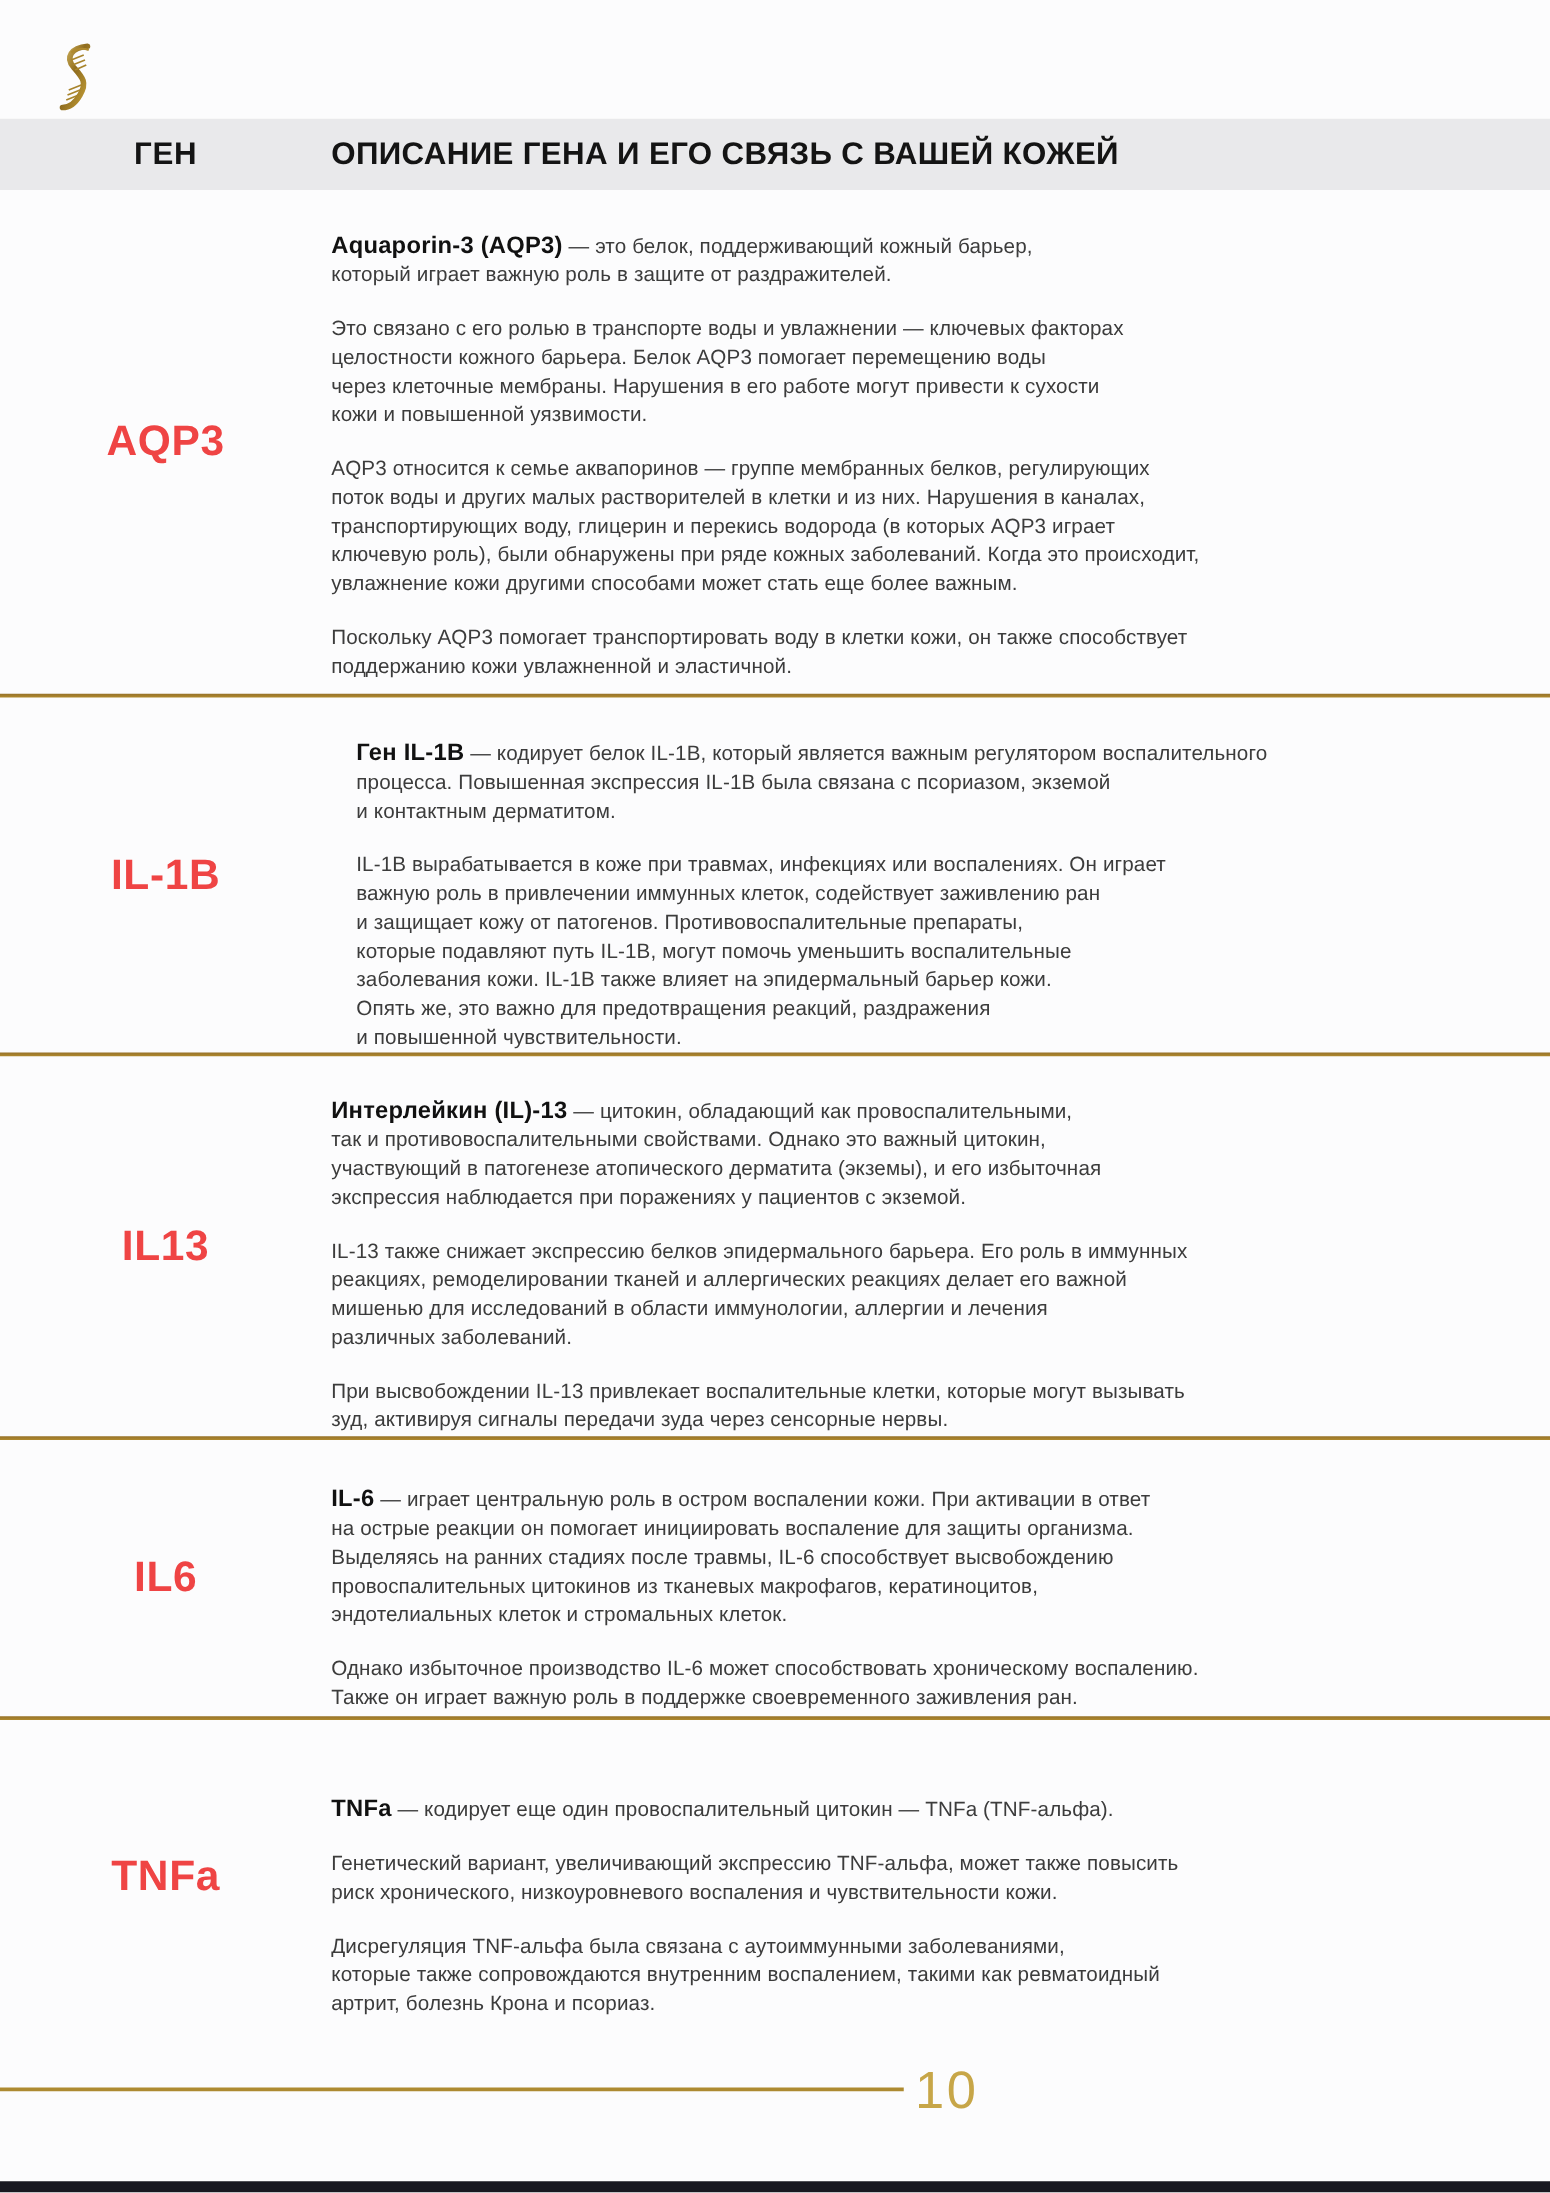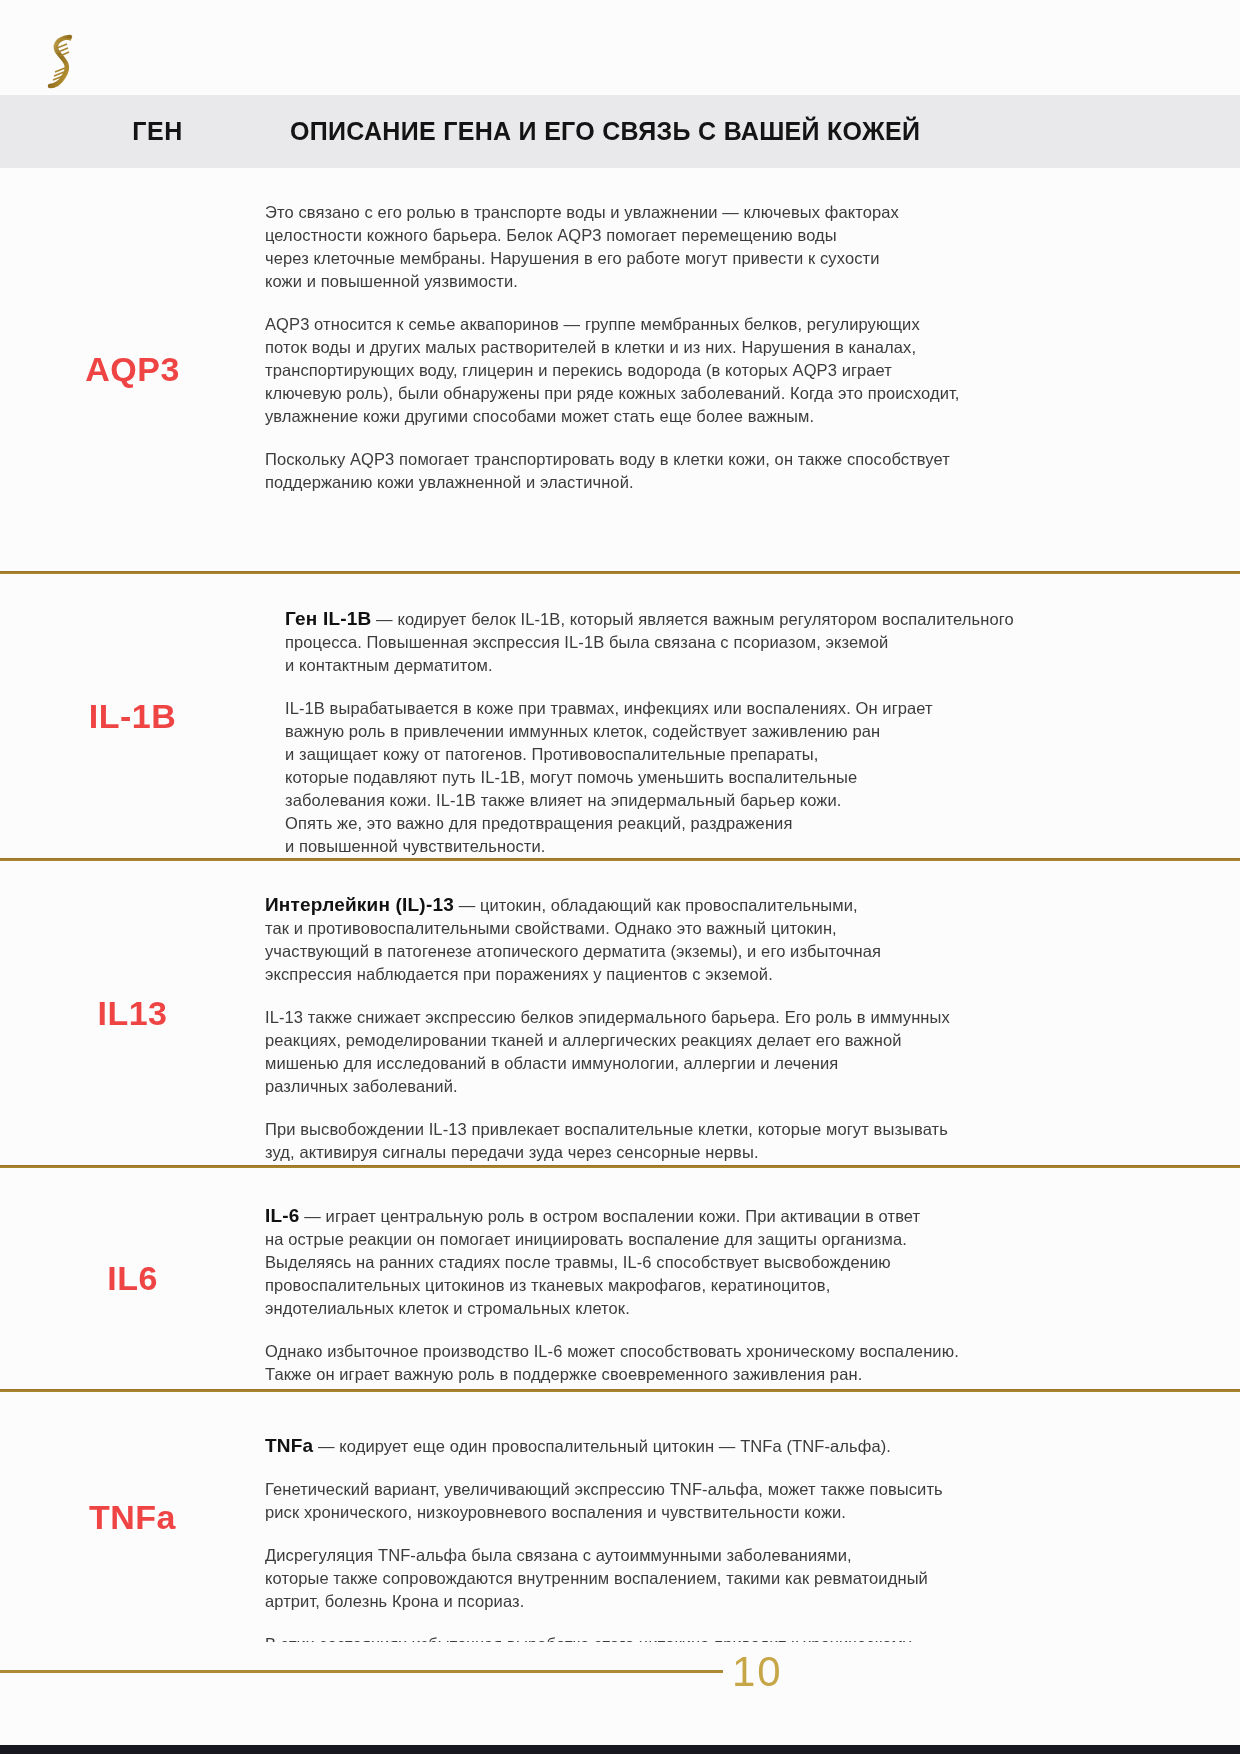--- a/index.html
+++ b/index.html
@@ -12,22 +12,22 @@
     overflow:hidden;
   }
   .page { position:relative; width:1240px; height:1754px; }
 
   
   .top-bar { height:95px; position:relative; }
   .logo { position:absolute; left:46px; top:34px; width:32px; height:56px; }
 
   
   .table-header {
-    height:73px; background:#e9e9eb;
-    display:flex; align-items:center;padding-left:25px;
+    height:57px; background:#e9e9eb;
+    display:flex; align-items:center;
   }
   .table-header .gene-col {
     width:265px; text-align:center;
     font-size:25px; font-weight:bold; color:#141414; letter-spacing:0.5px;
   }
   .table-header .desc-col {
     font-size:25px; font-weight:bold; color:#141414; letter-spacing:0.3px;
   }
 
   
@@ -37,21 +37,21 @@
     display:flex; align-items:center; justify-content:center;
   }
   .gene-label {
     font-size:34px; font-weight:bold; color:#ef4444; letter-spacing:0.5px;
   }
   .gene-row .text-col { width:740px; flex:0 0 740px; }
   .r1 { height:403px; } .r1 .text-col { padding-top:33px; }
   .r2 { height:284px; } .r2 .text-col { padding-top:33px;margin-left:20px; }
   .r3 { height:304px; } .r3 .text-col { padding-top:32px; }
   .r4 { height:221px; } .r4 .text-col { padding-top:36px; }
-  .r5 { height:250px; } .r5 .text-col { padding-top:42px; }
+  .r5 { height:250px; } .r5 .text-col { padding-top:60px; }
 
   .para {
     margin:0 0 20px 0;
     font-size:16.5px; line-height:23px; color:#3c3c3c;
     white-space:pre-line; letter-spacing:0.1px;
   }
   .para .lead { font-size:19px; color:#111; letter-spacing:0.2px; }
 
   .divider { height:3px; width:1240px; background:linear-gradient(#96722a,#b08a2e); }
 
@@ -99,20 +99,22 @@
   <div class="table-header">
     <div class="gene-col">ГЕН</div>
     <div class="desc-col">ОПИСАНИЕ ГЕНА И ЕГО СВЯЗЬ С ВАШЕЙ КОЖЕЙ</div>
   </div>
 
   <div class="gene-row r1">
     <div class="label-col">
       <div class="gene-label">AQP3</div>
     </div>
     <div class="text-col">
+      <p class="para"><b class="lead">Aquaporin-3 (AQP3)</b><span> — это белок, поддерживающий кожный барьер,
+который играет важную роль в защите от раздражителей.</span></p>
       <p class="para"><span>Это связано с его ролью в транспорте воды и увлажнении — ключевых факторах
 целостности кожного барьера. Белок AQP3 помогает перемещению воды
 через клеточные мембраны. Нарушения в его работе могут привести к сухости
 кожи и повышенной уязвимости.</span></p>
       <p class="para"><span>AQP3 относится к семье аквапоринов — группе мембранных белков, регулирующих
 поток воды и других малых растворителей в клетки и из них. Нарушения в каналах,
 транспортирующих воду, глицерин и перекись водорода (в которых AQP3 играет
 ключевую роль), были обнаружены при ряде кожных заболеваний. Когда это происходит,
 увлажнение кожи другими способами может стать еще более важным.</span></p>
       <p class="para"><span>Поскольку AQP3 помогает транспортировать воду в клетки кожи, он также способствует

